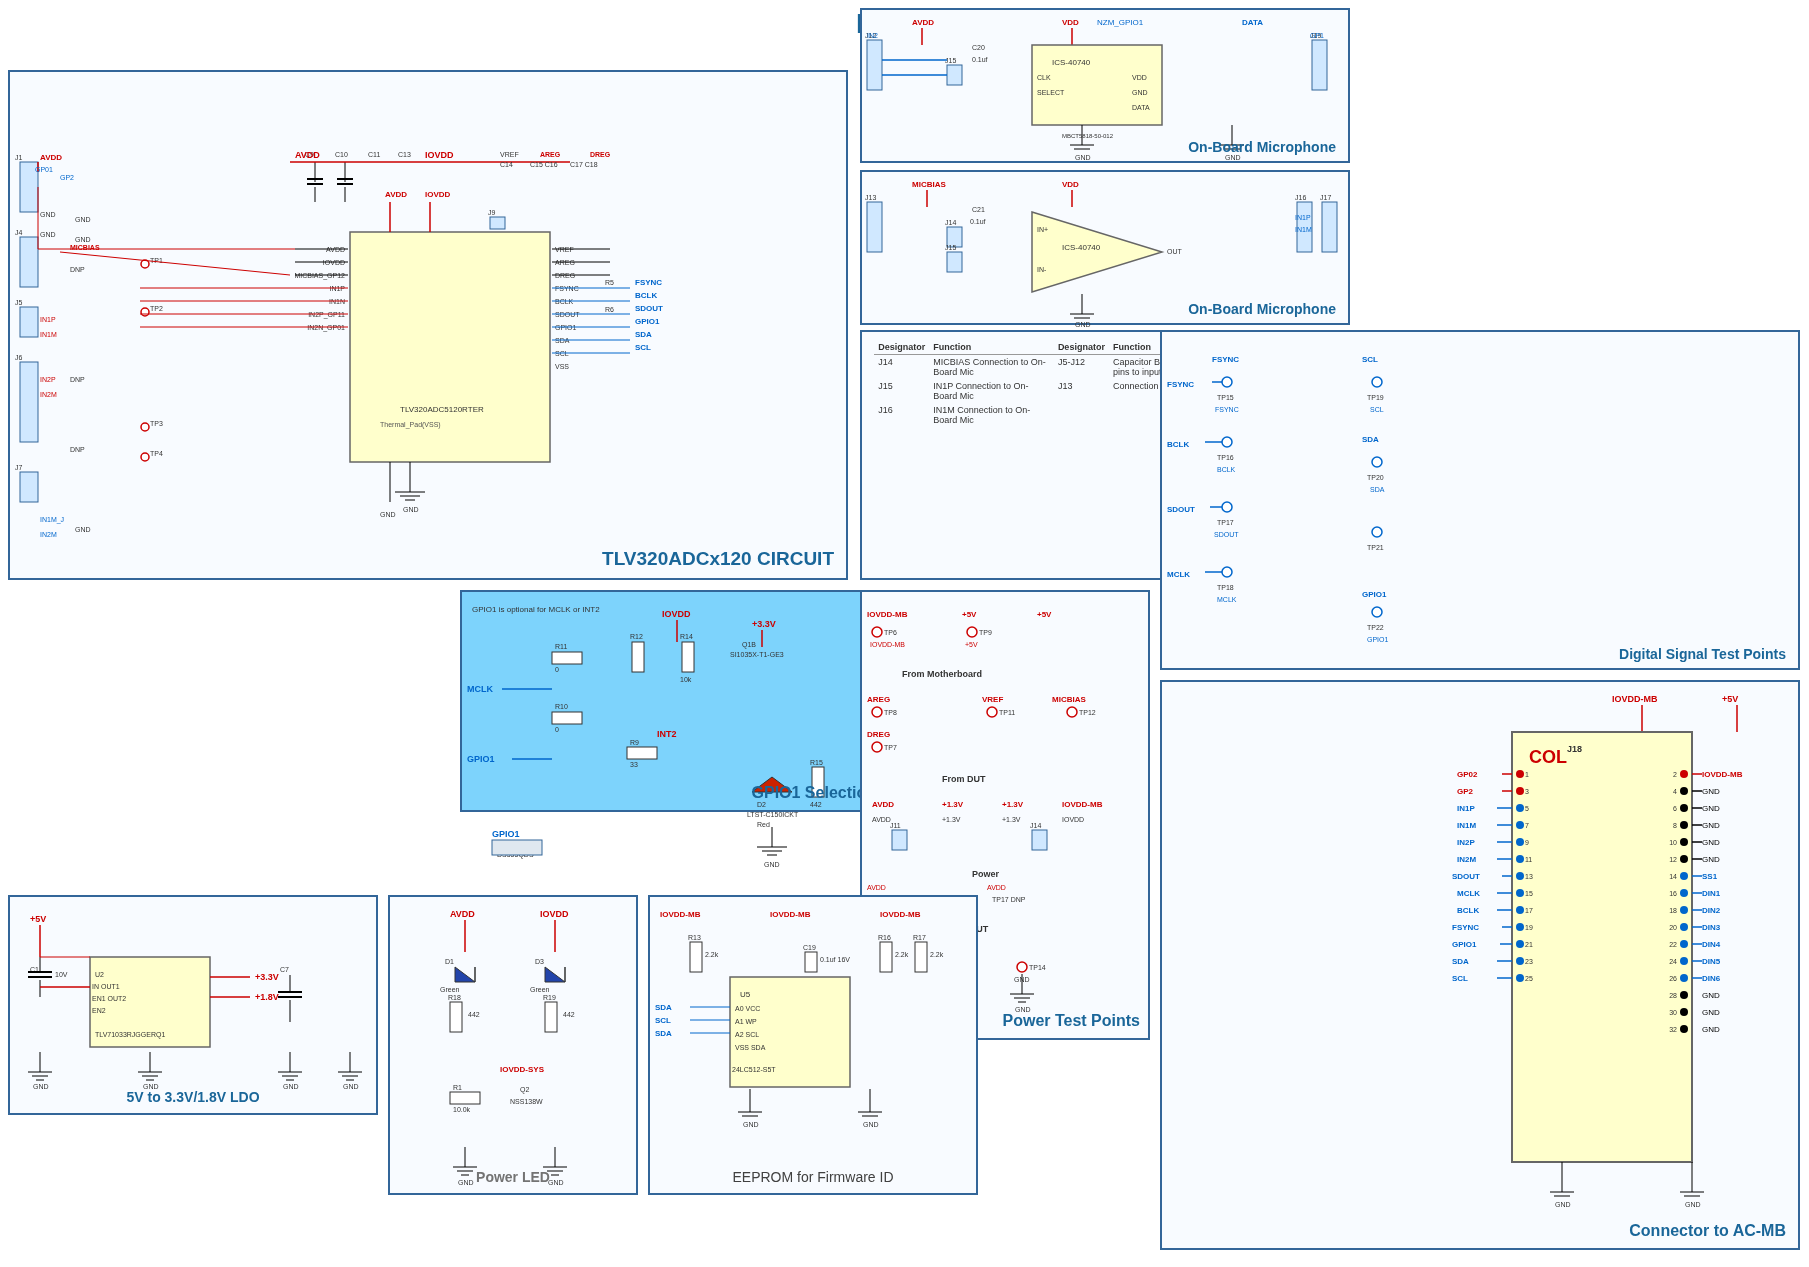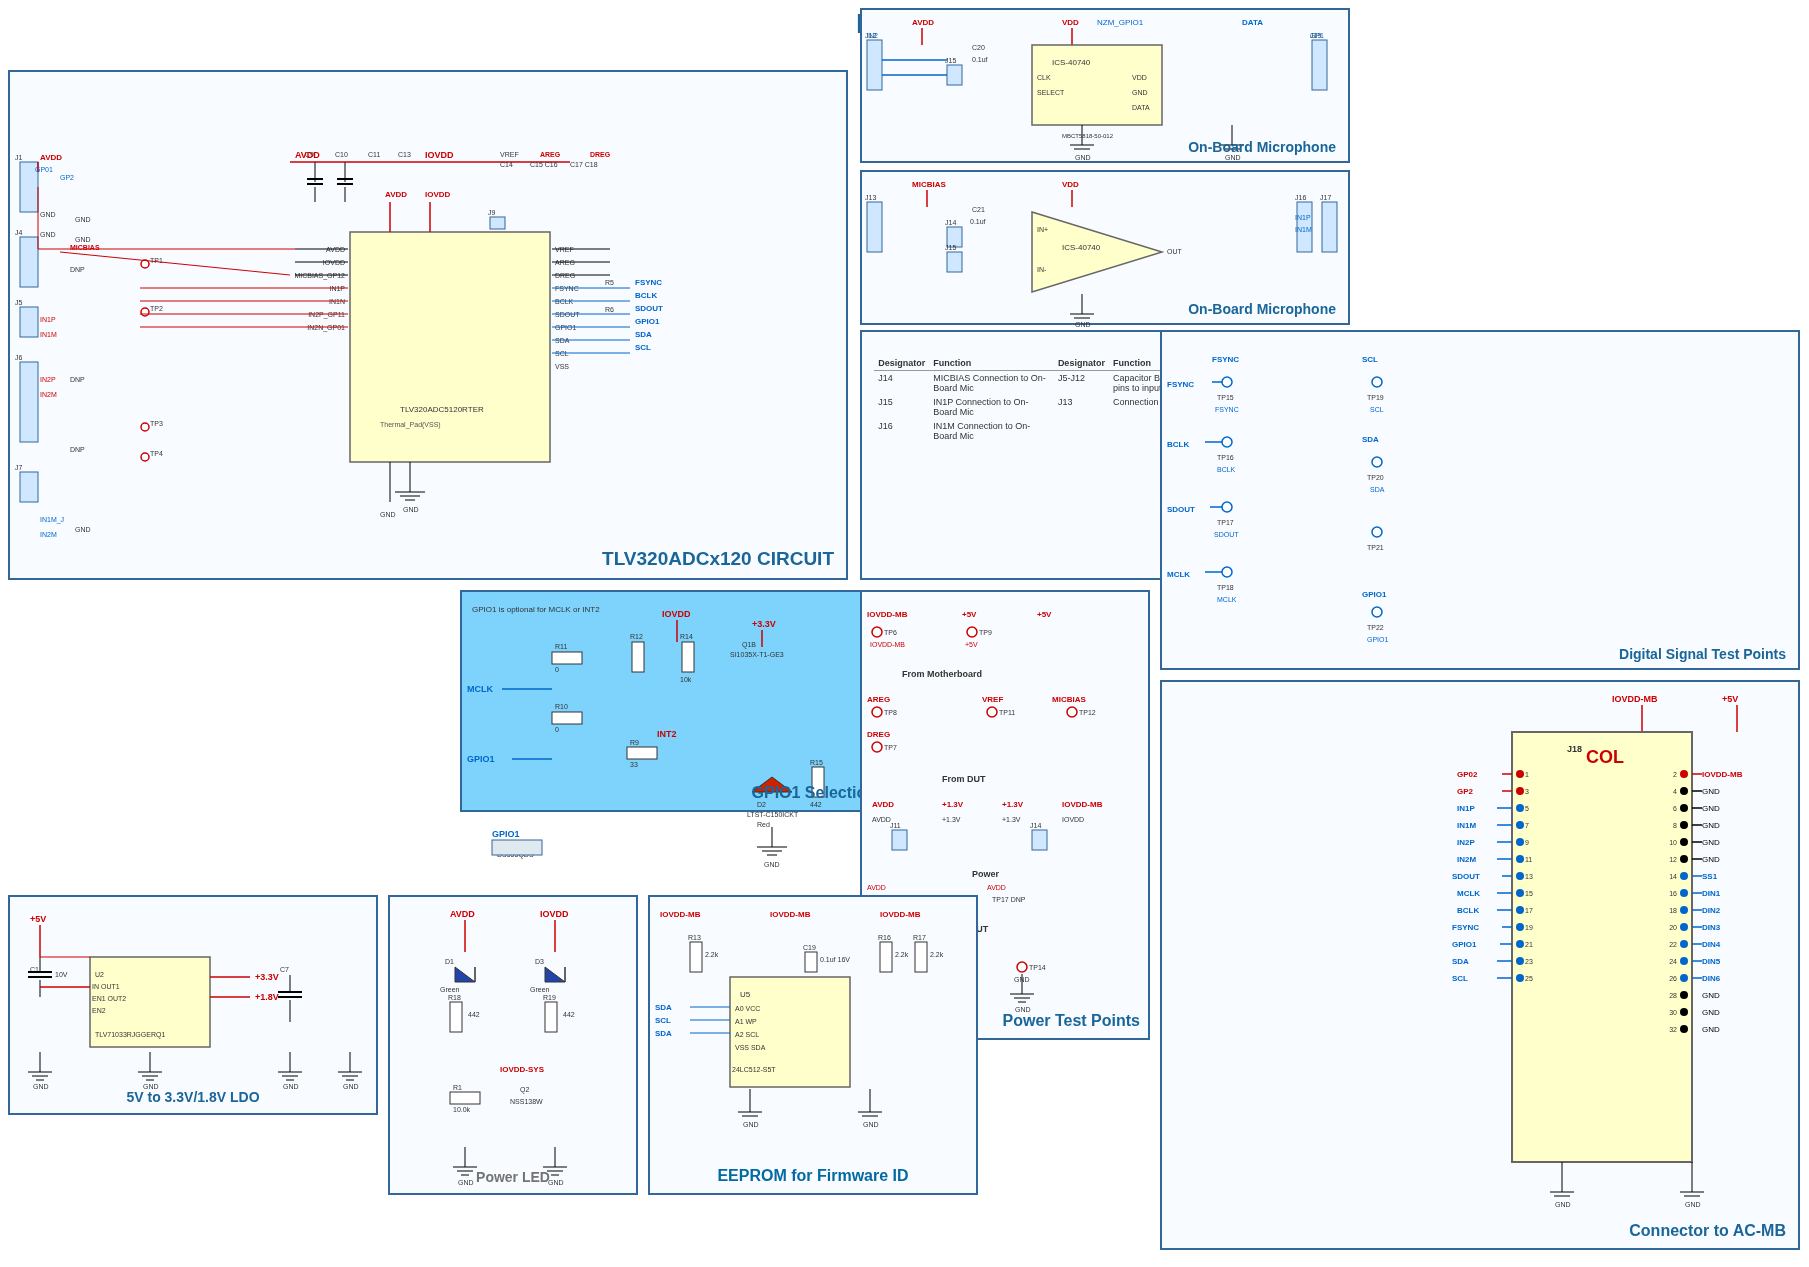--- a/index.html
+++ b/index.html
@@ -144,23 +144,23 @@
       height: 300px;
       border: 2px solid #336699;
       background: #f8fbff;
     }
 
     .eeprom-label {
       position: absolute;
       bottom: 8px;
       left: 50%;
       transform: translateX(-50%);
-      font-size: 16px;
-      font-weight: bold;
-      color: #0369a1;
+      font-size: 14px;
+      font-weight: normal;
+      color: #404040;
       white-space: nowrap;
     }
 
     
     .connector-box {
       position: absolute;
       left: 1160px;
       top: 680px;
       width: 640px;
       height: 570px;
@@ -262,21 +262,21 @@
     .schematic-content {
       width: 100%;
       height: 100%;
       position: relative;
       overflow: hidden;
     }
 
     
     .jumper-table {
       width: 95%;
-      margin: 24px auto;
+      margin: 8px auto;
       border-collapse: collapse;
       font-size: 9px;
     }
 
     .jumper-table th {
       font-weight: bold;
       color: #333;
       text-align: left;
       padding: 2px 4px;
       border-bottom: 1px solid #999;
@@ -1147,13 +1147,13 @@
     <text x="5" y="180" font-size="8" fill="#0066cc" font-weight="bold">SDOUT</text>
     <line x1="48" y1="175" x2="60" y2="175" stroke="#0066cc" stroke-width="1.5"></line>
 
     <text x="5" y="245" font-size="8" fill="#0066cc" font-weight="bold">MCLK</text>
     <line x1="43" y1="240" x2="60" y2="240" stroke="#0066cc" stroke-width="1.5"></line>
 
   </svg>
   <div class="dstp-label">Digital Signal Test Points</div>
 </div>
 
-<div class="col-text" style="left: 1586px; top: 747px;">COL</div>
+<div class="col-text" style="left: 1529px; top: 747px;">COL</div>
 
 </body></html>

